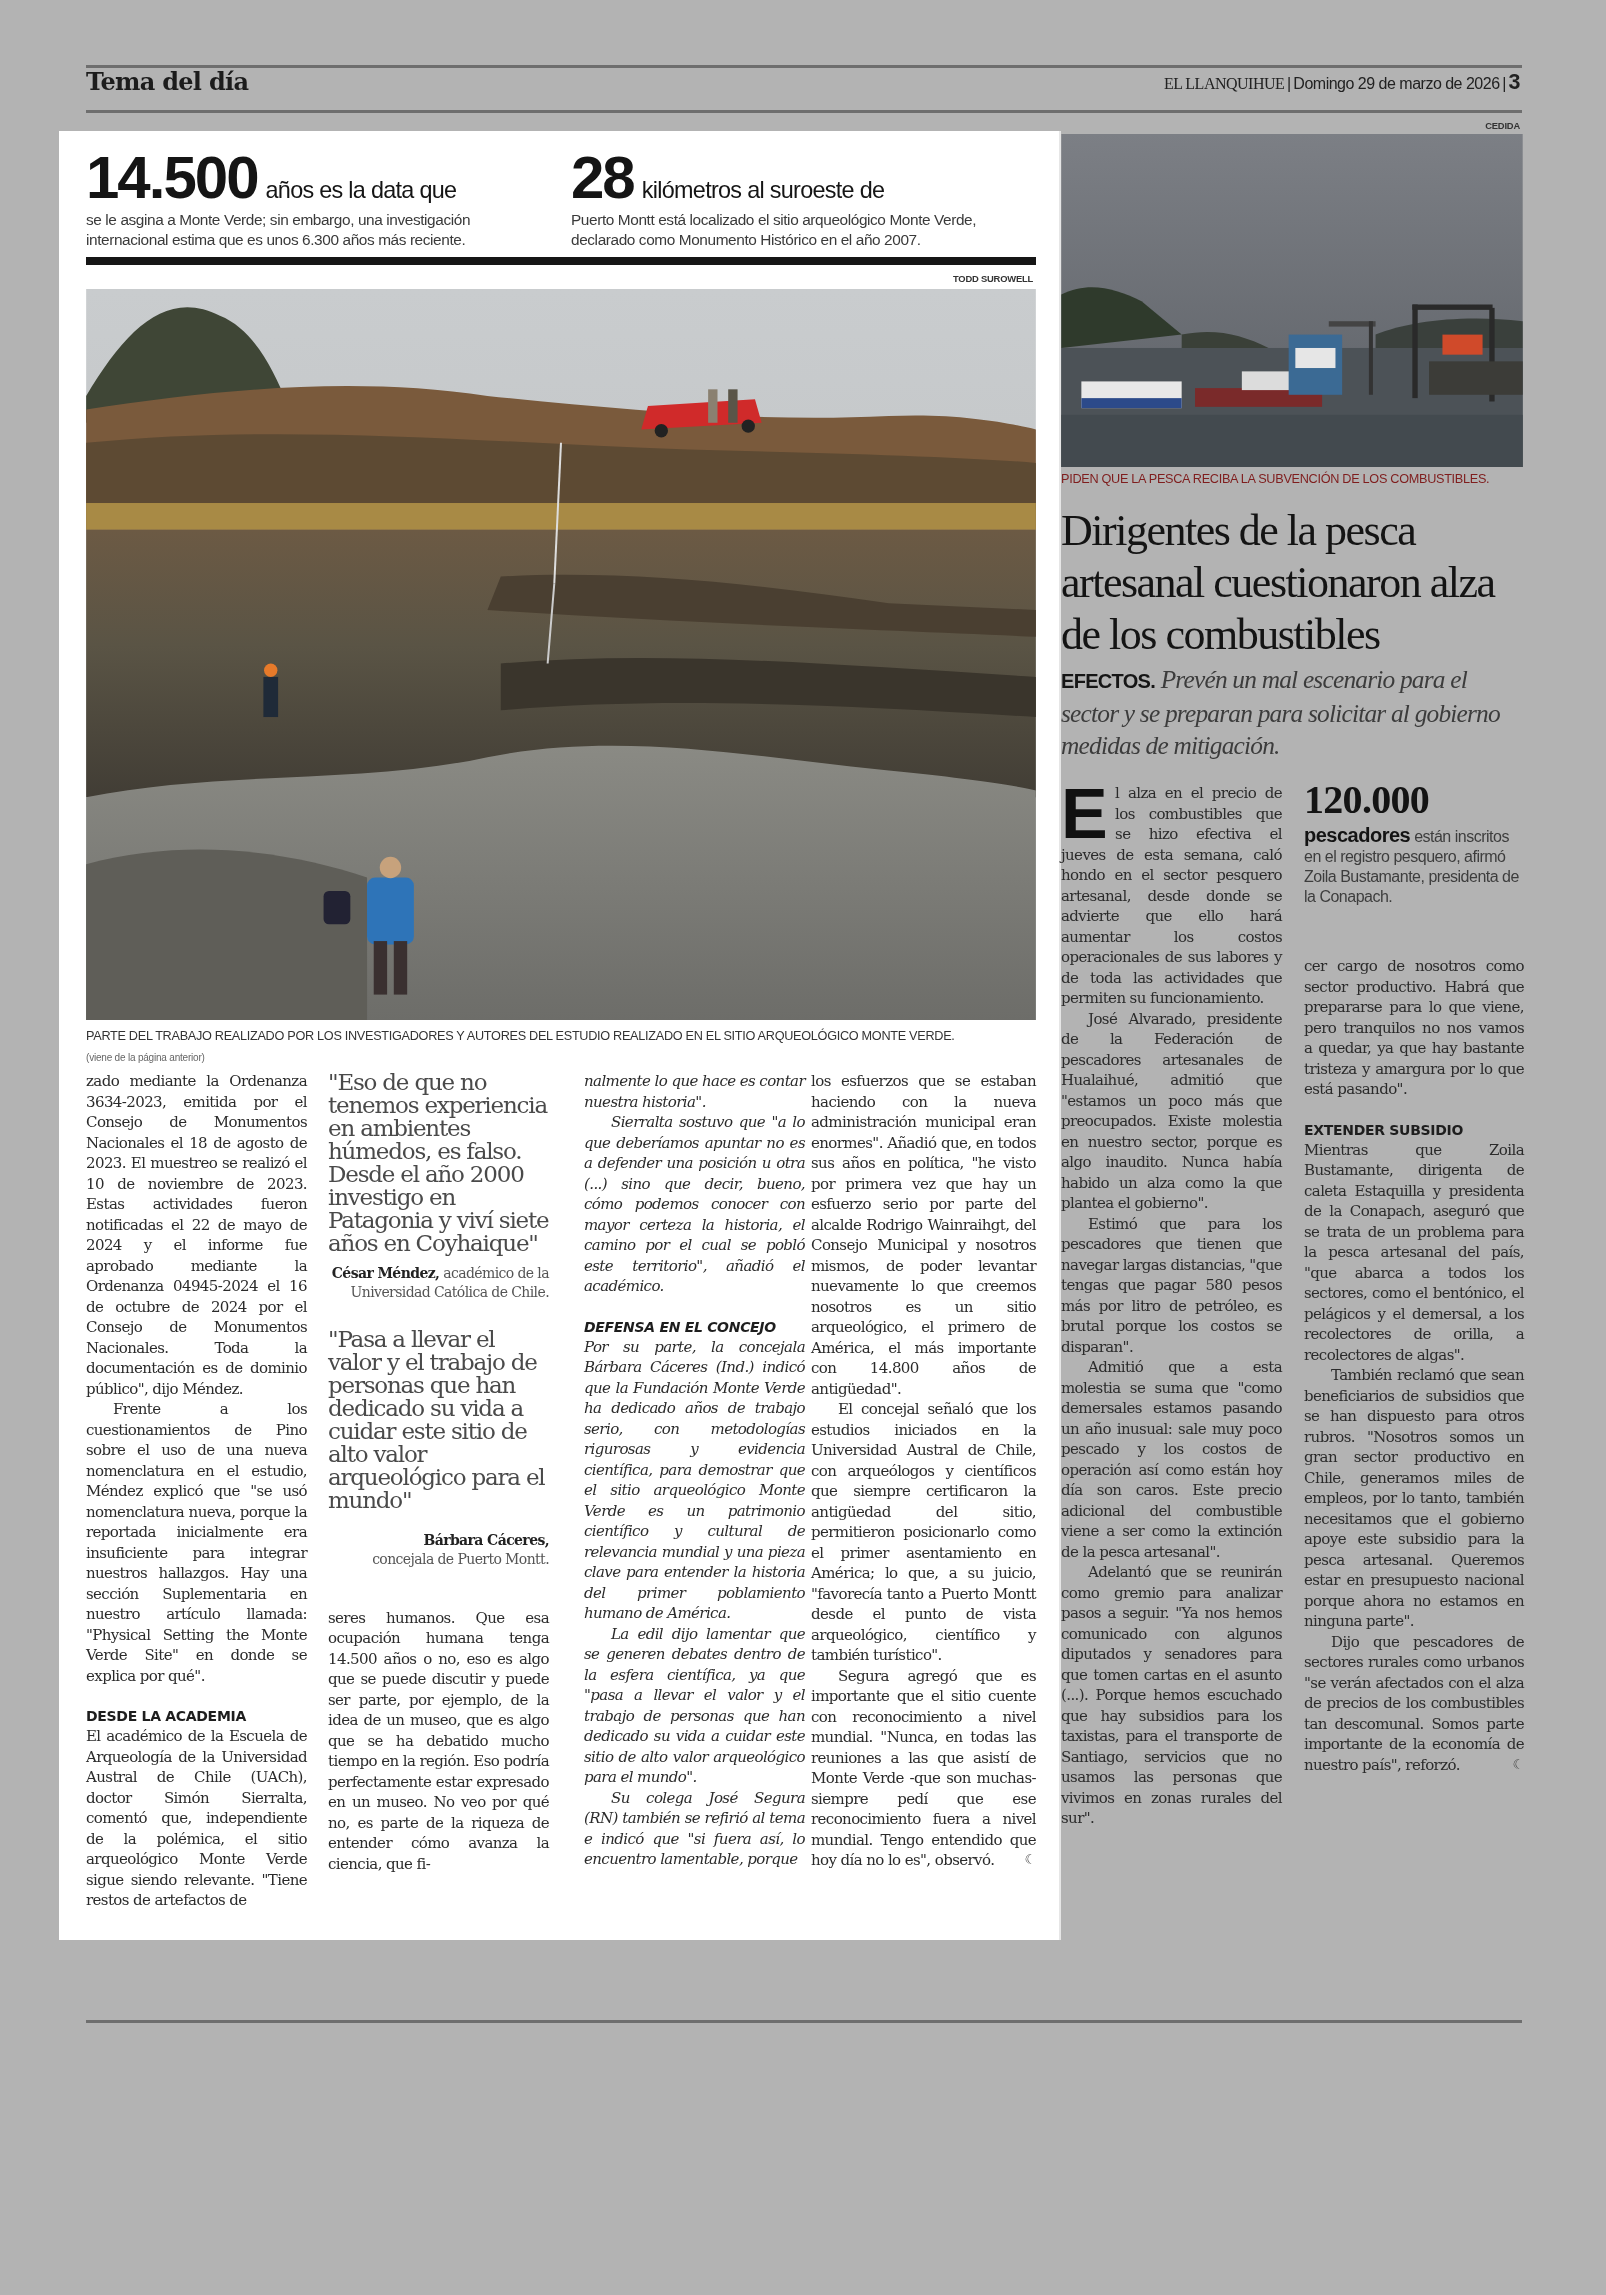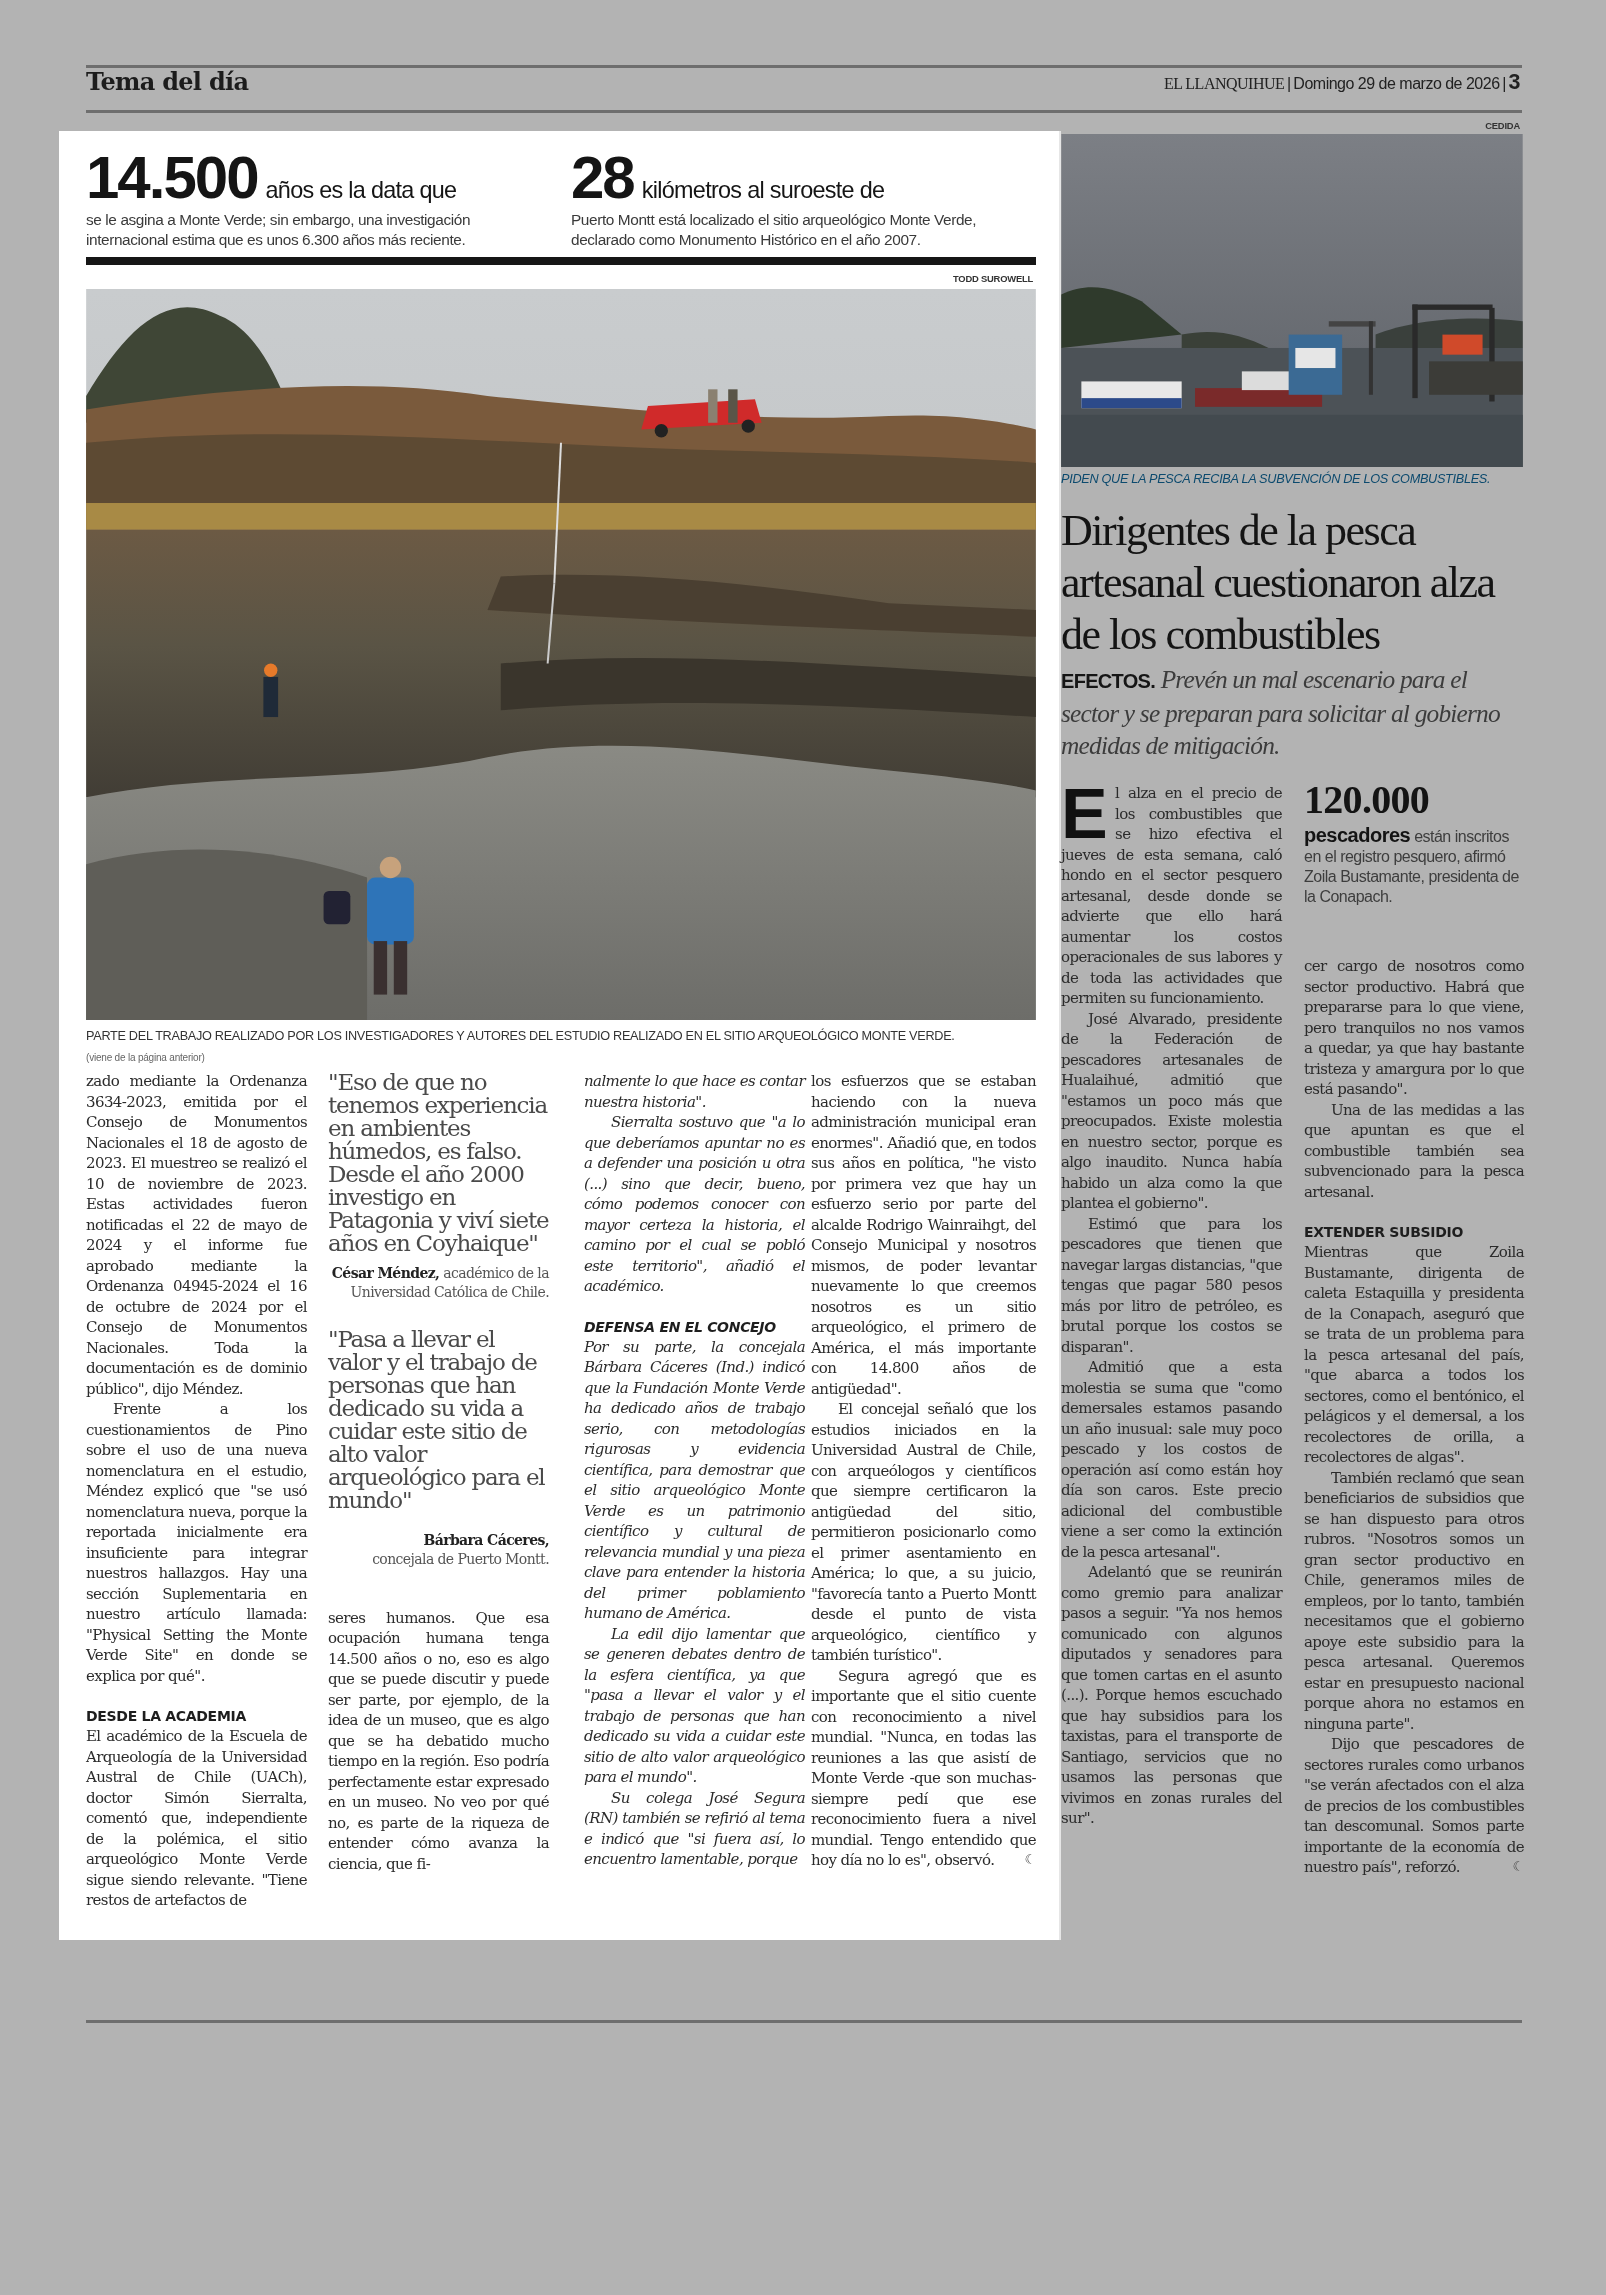--- a/index.html
+++ b/index.html
@@ -44,21 +44,21 @@
   #col-c { left:584px; top:1071px; width:221px;font-style:italic; }
   #col-d { left:811px; top:1071px; width:225px; }
 
   .pullquote { font-family:"DejaVu Serif", serif; font-size:23px; line-height:23px; color:#4a4a4a; letter-spacing:-1.2px; text-align:left; }
   .attrib { font-size:14px; line-height:19px; text-align:right; color:#555; letter-spacing:-0.6px; margin-top:9.4px;}
   .attrib b { color:#222; }
 
   
   #credit-2 { right:86px; top:120px; color:#333; }
   #photo-harbor { left:1061px; top:134px; width:462px; height:333px; overflow:hidden; }
-  #caption-harbor { left:1061px; top:472px; font-family:"Liberation Sans", sans-serif; font-size:12.7px; letter-spacing:-0.3px; color:#0c4a6e;font-style:italic; }
+  #caption-harbor { left:1061px; top:472px; font-family:"Liberation Sans", sans-serif; font-size:12.7px; letter-spacing:-0.3px; color:#7f1d1d; }
   #headline { left:1061px; top:505px; width:462px; font-family:"Liberation Serif", serif; font-size:44px; line-height:52px; color:#141414; letter-spacing:-1.5px; }
   #dek { left:1061px; top:663px; width:462px; font-family:"Liberation Serif", serif; font-style:italic; font-size:25.4px; line-height:32px; color:#3c3c3c; letter-spacing:-0.8px; }
   #dek .kicker { font-family:"Liberation Sans", sans-serif; font-style:normal; font-weight:bold; font-size:20px; color:#151515; letter-spacing:-0.7px;}
 
   #col-e { left:1061px; top:783px; width:221px; }
   #col-f { left:1304px; top:956px; width:220px; }
   .dropcap { float:left; font-family:"Liberation Sans", sans-serif; font-weight:bold; font-size:70px; line-height:56px; color:#111; margin:2.7px 8px 0 0; }
 
   #stat-box { left:1304px; top:780px; width:220px; }
   #stat-box .big { font-family:"Liberation Serif", serif; font-weight:bold; font-size:40px; line-height:40px; color:#141414; letter-spacing:-0.7px;}
@@ -211,21 +211,20 @@
   <p>Adelantó que se reunirán como gremio para analizar pasos a seguir. "Ya nos hemos comunicado con algunos diputados y senadores para que tomen cartas en el asunto (...). Porque hemos escuchado que hay subsidios para los taxistas, para el transporte de Santiago, servicios que no usamos las personas que vivimos en zonas rurales del sur".</p>
 </div>
 
 <div class="abs" id="stat-box">
   <div class="big">120.000</div>
   <div class="body"><span class="lead">pescadores</span> <span>están inscritos en el registro pesquero, afirmó Zoila Bustamante, presidenta de la Conapach.</span></div>
 </div>
 
 <div class="col" id="col-f">
   <p class="ni">cer cargo de nosotros como sector productivo. Habrá que prepararse para lo que viene, pero tranquilos no nos vamos a quedar, ya que hay bastante tristeza y amargura por lo que está pasando".</p>
-  <p>Una de las medidas a las que apuntan es que el combustible también sea subvencionado para la pesca artesanal.</p>
   <h3>EXTENDER SUBSIDIO</h3>
   <p class="ni">Mientras que Zoila Bustamante, dirigenta de caleta Estaquilla y presidenta de la Conapach, aseguró que se trata de un problema para la pesca artesanal del país, "que abarca a todos los sectores, como el bentónico, el pelágicos y el demersal, a los recolectores de orilla, a recolectores de algas".</p>
   <p>También reclamó que sean beneficiarios de subsidios que se han dispuesto para otros rubros. "Nosotros somos un gran sector productivo en Chile, generamos miles de empleos, por lo tanto, también necesitamos que el gobierno apoye este subsidio para la pesca artesanal. Queremos estar en presupuesto nacional porque ahora no estamos en ninguna parte".</p>
   <p><span>Dijo que pescadores de sectores rurales como urbanos "se verán afectados con el alza de precios de los combustibles tan descomunal. Somos parte importante de la economía de nuestro país", reforzó.</span> <span class="end-mark">☾</span></p>
 </div>
 
 <div class="rule" style="top:2020px;"></div>
 
 
 </body></html>

